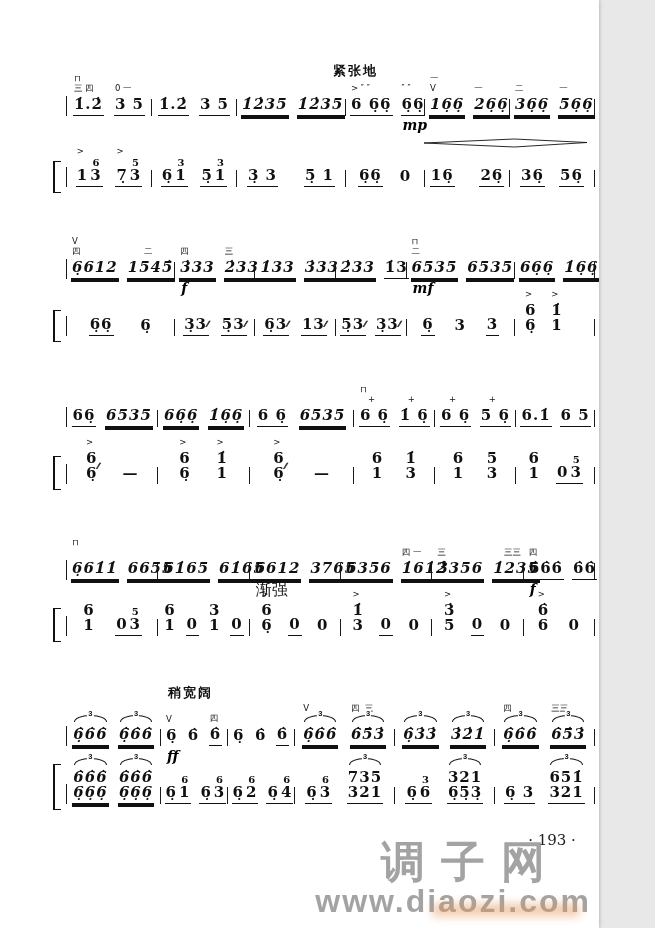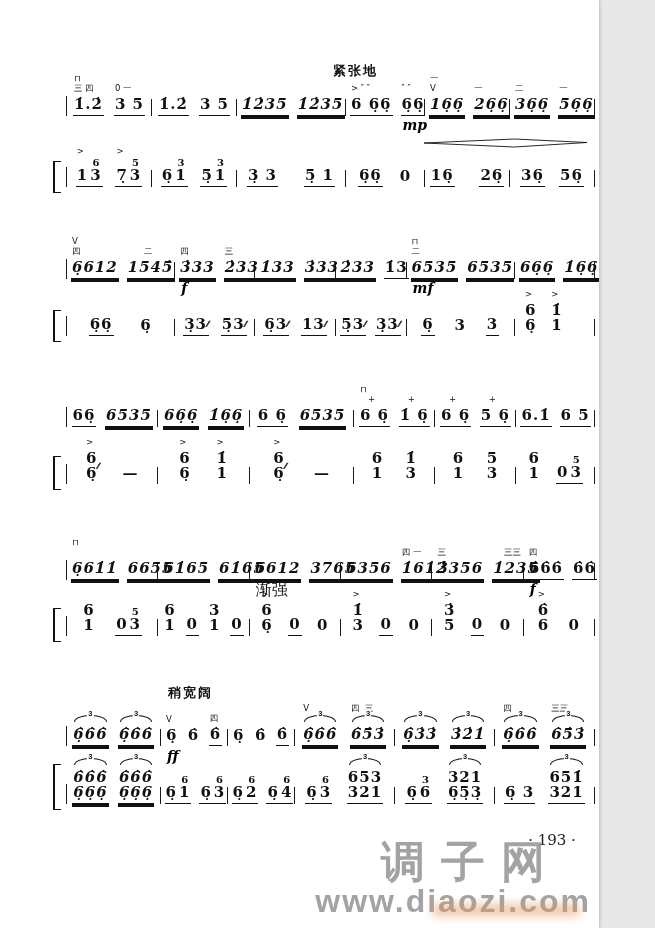--- a/index.html
+++ b/index.html
@@ -785,21 +785,21 @@
                 <span class="stack">
                   <span class="stop sm">6</span>
                   <span class="sbot">3</span>
                 </span>
               </span></span>
             <span class="cell"><span class="tri">
                 <i class="arc"></i>
                 <b class="tnum">3</b>
               </span><span class="nwrap u1">
                 <span class="stack">
-                  <span class="stop">653</span>
+                  <span class="stop">735</span>
                   <span class="sbot">321</span>
                 </span>
               </span></span>
           </div>
           <span class="barline"></span>
           <div class="measure" style="flex-grow: 7.5;">
             <span class="cell"><span class="nwrap u1">
                 <span class="pre">6̣</span>
                 <span class="stack">
                   <span class="stop sm">3</span>

